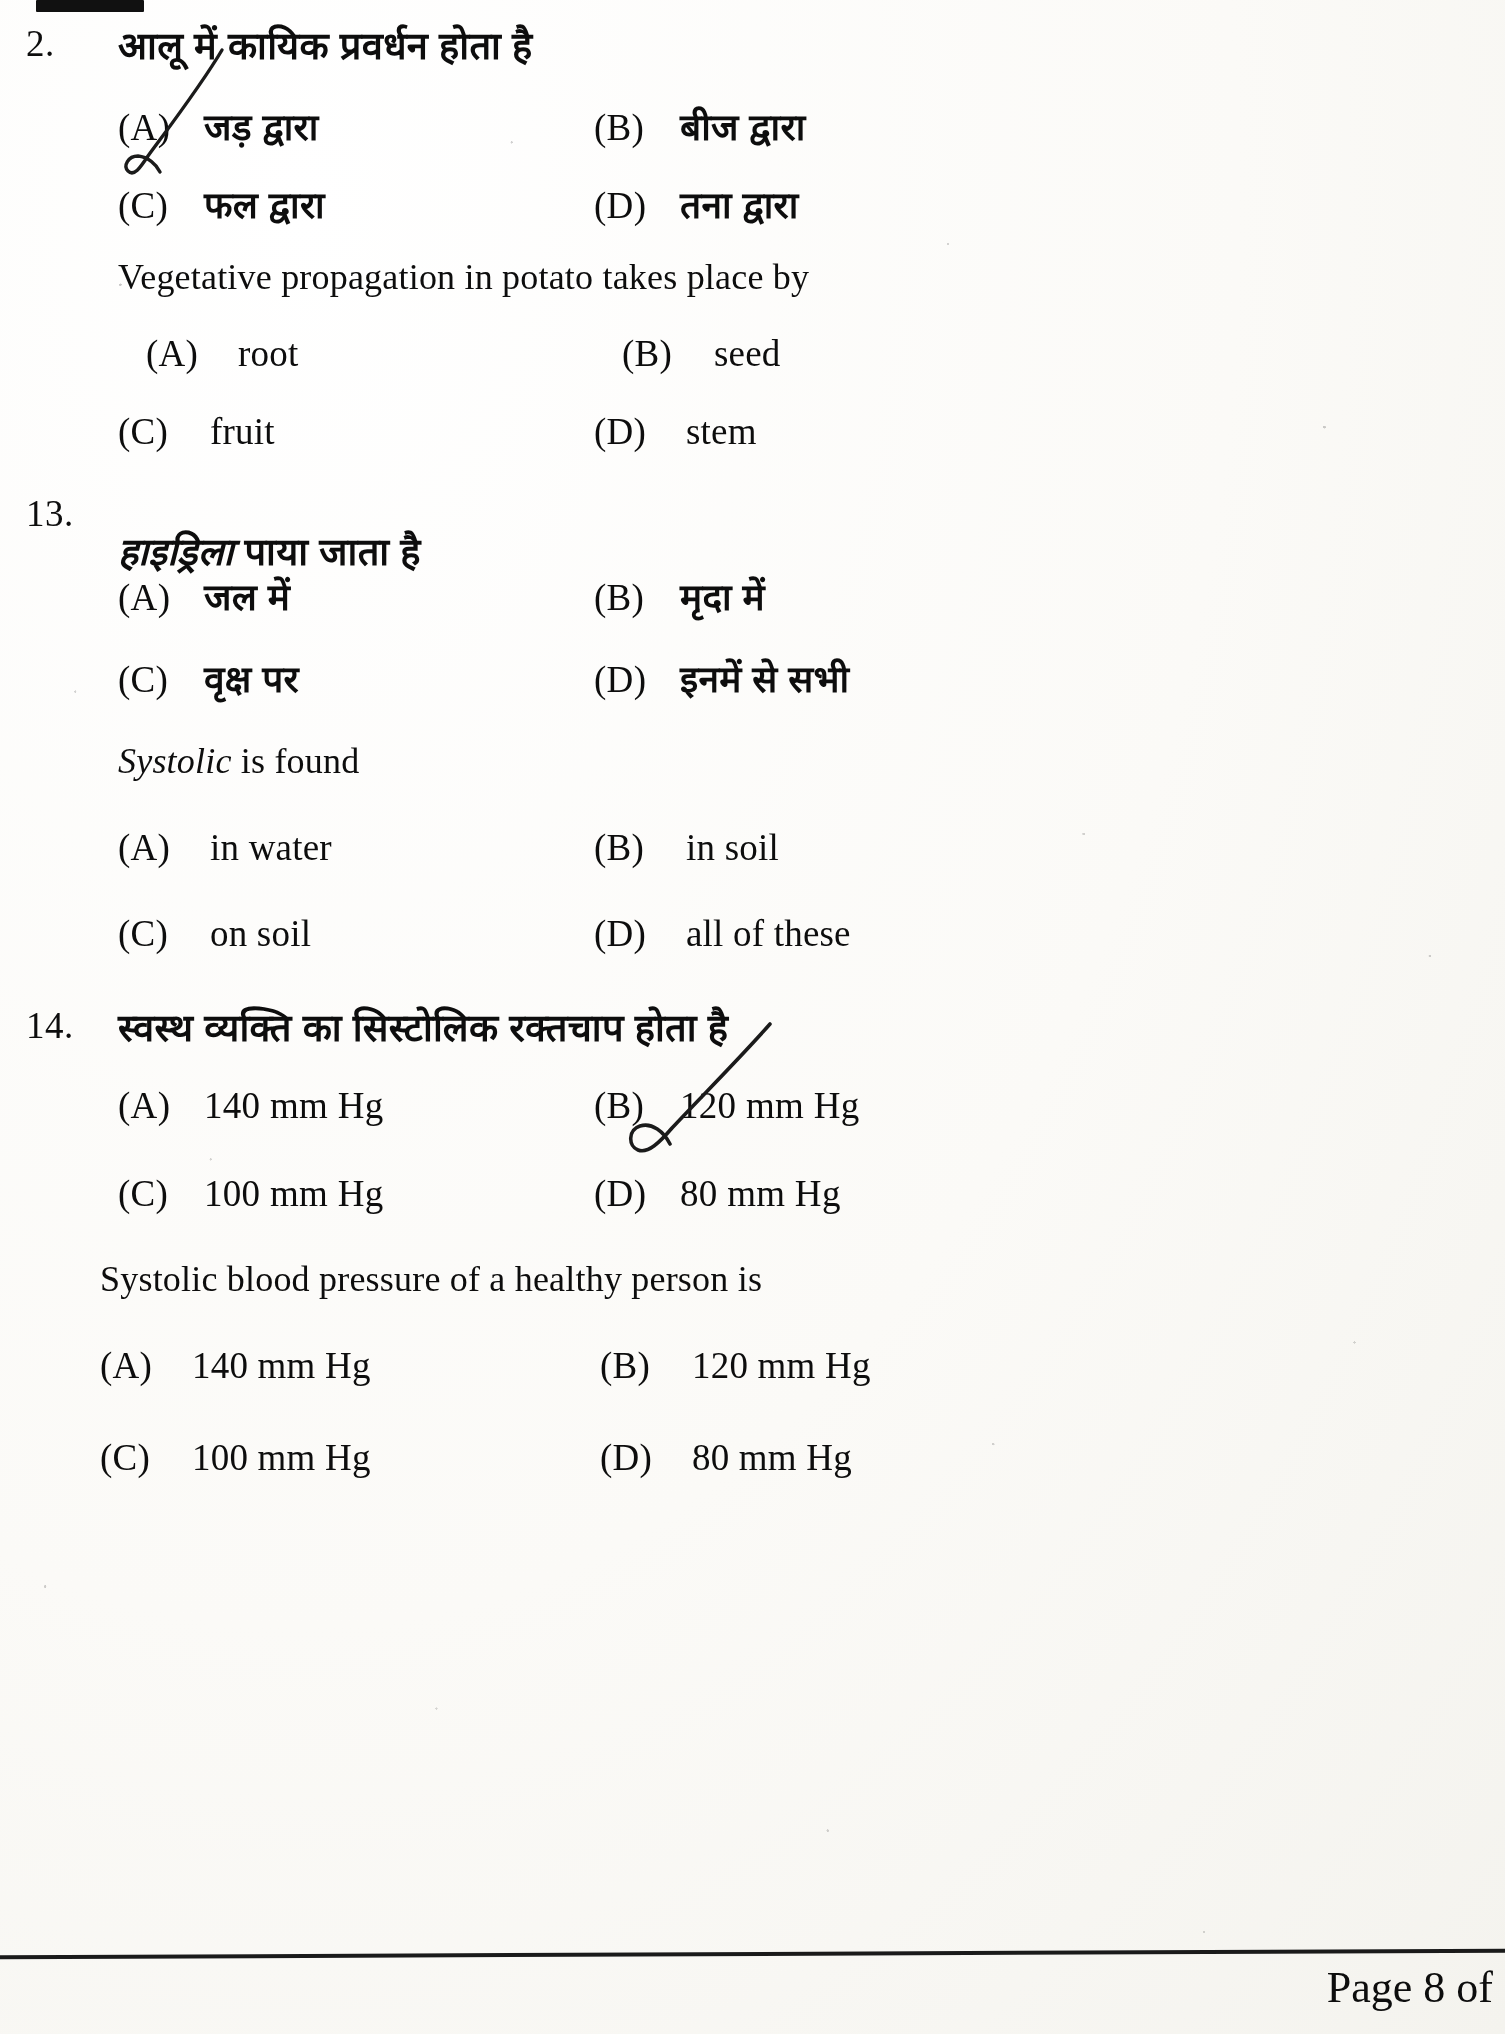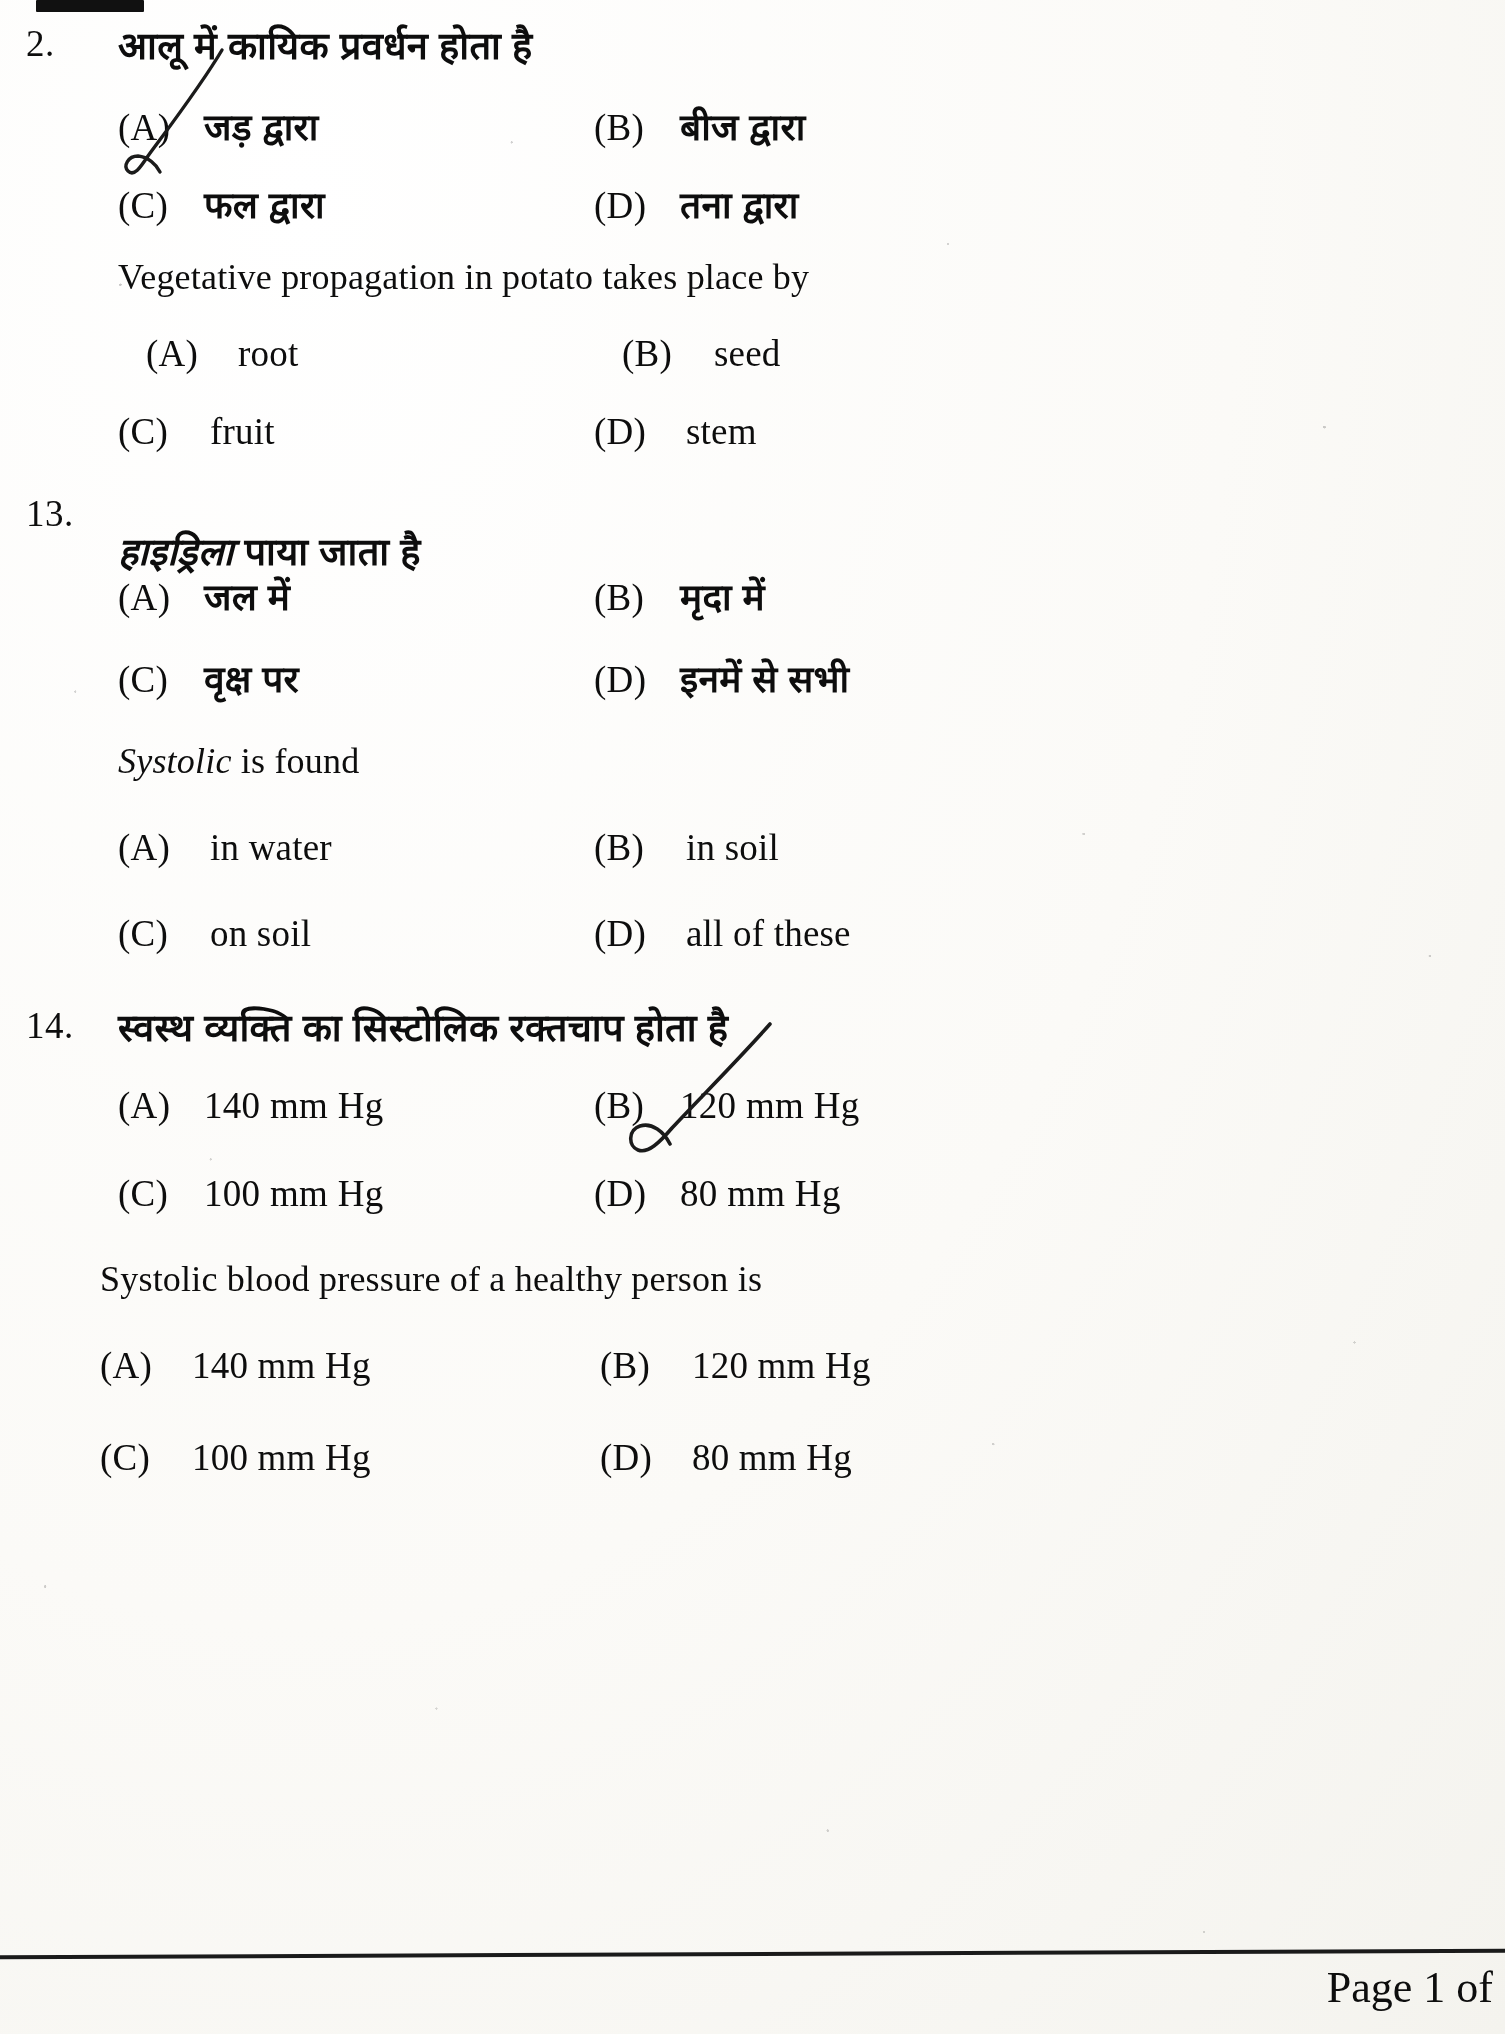--- a/index.html
+++ b/index.html
@@ -251,16 +251,16 @@
     </div>
   </div>
 
   <svg class="penmark" style="left:590px;top:1018px;" width="200" height="160" viewBox="0 0 200 160">
     <path d="M180 6 C 150 40, 110 80, 82 110 C 70 124, 58 136, 48 132 C 38 128, 38 112, 50 108 C 62 104, 74 114, 80 126" fill="none" stroke="#1b1b1b" stroke-width="3.6" stroke-linecap="round"></path>
   </svg>
 
   <div class="footer-rule"></div>
 
 
-  <div class="footer-page">Page 1 of</div>
+  <div class="footer-page">Page 8 of</div>
 
   <div id="grain"></div>
 </div>
 
 </body></html>

